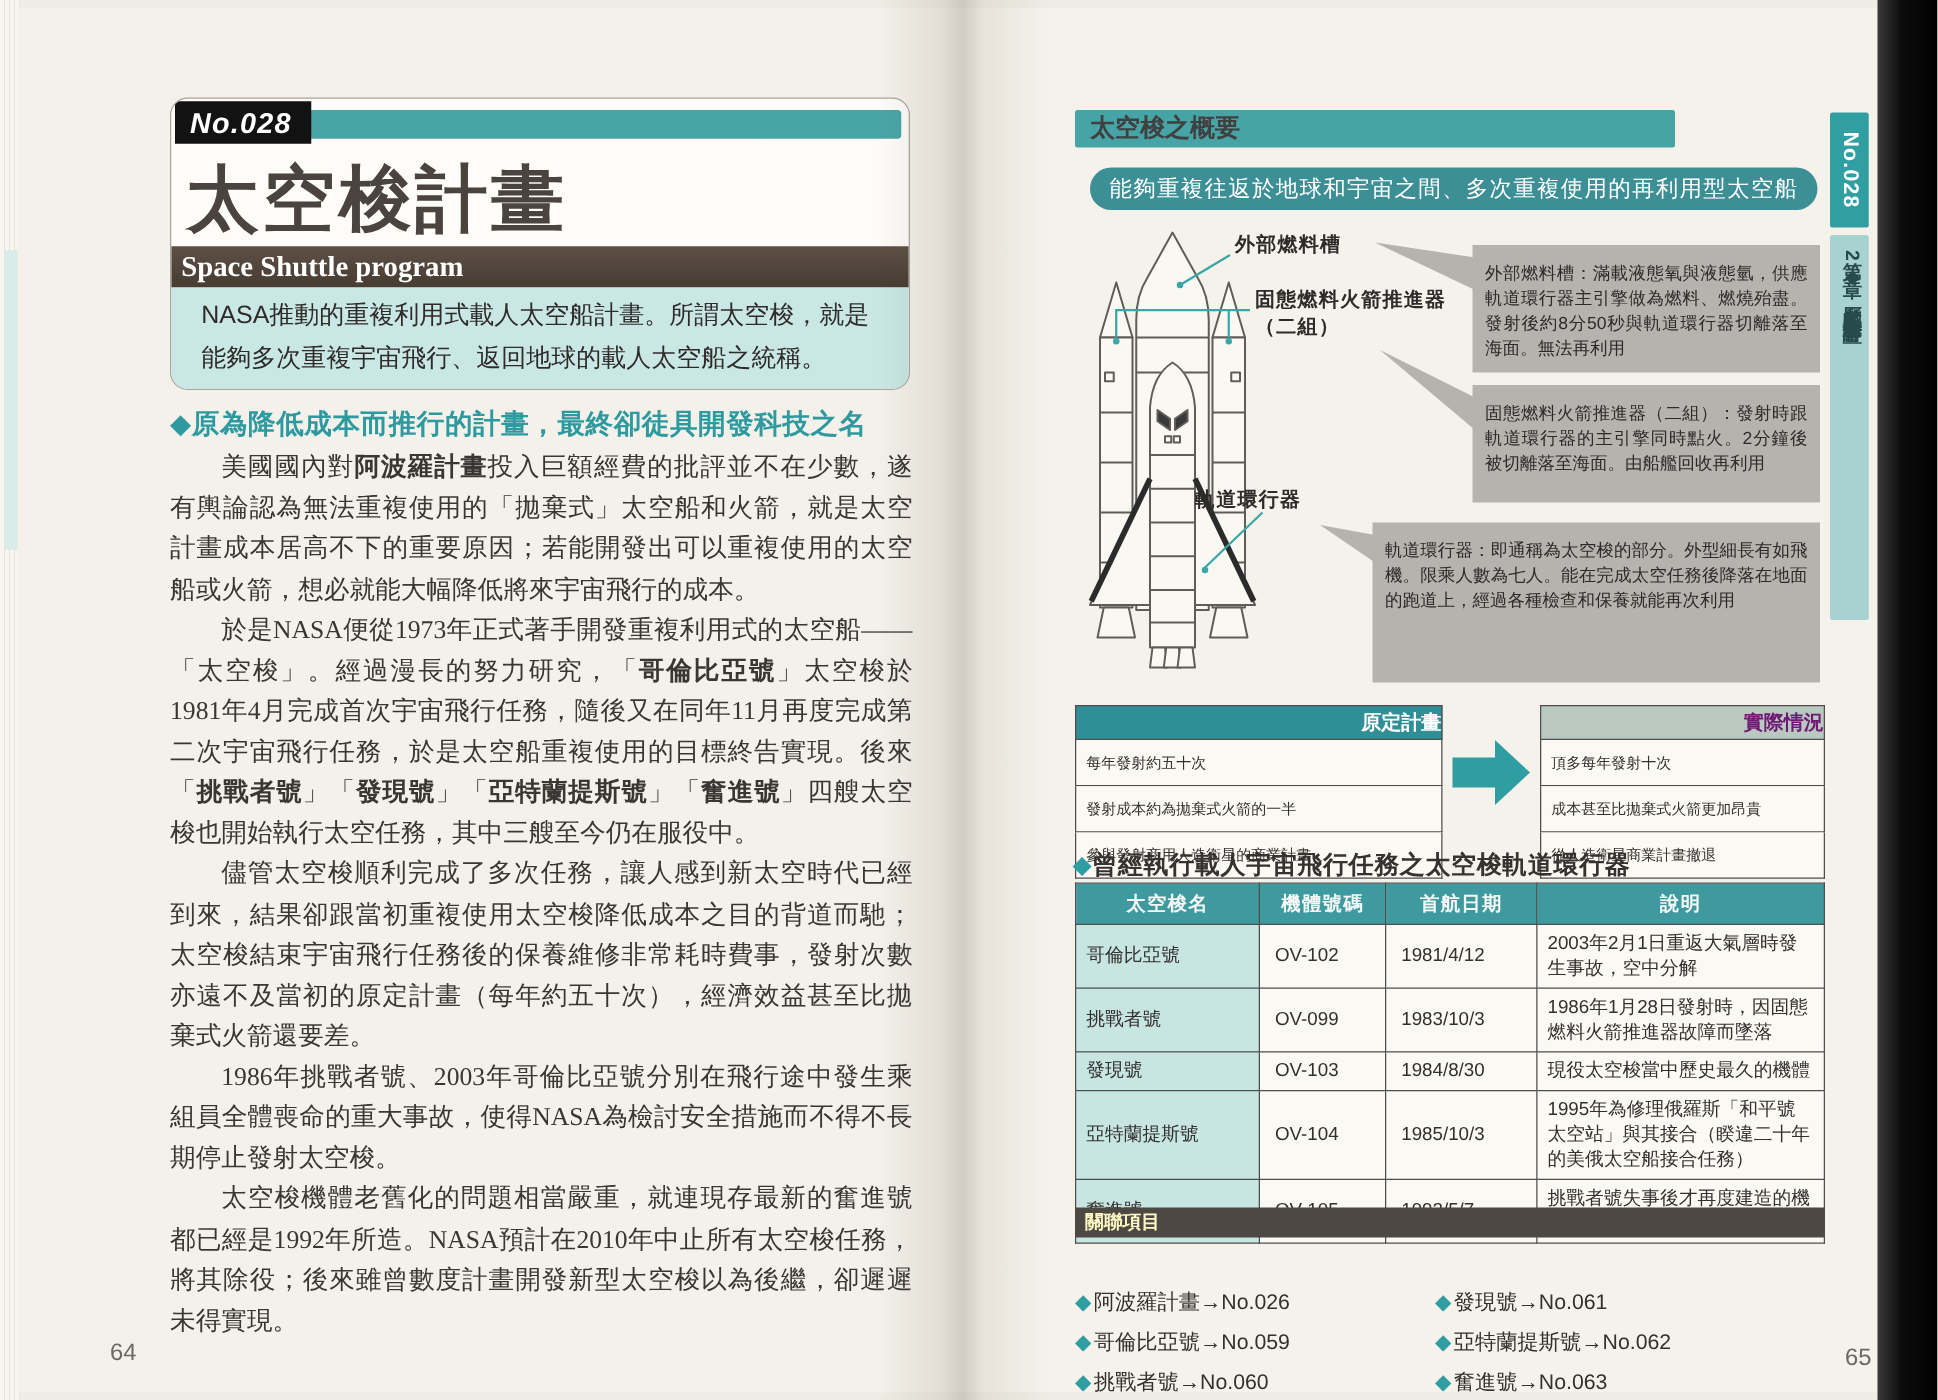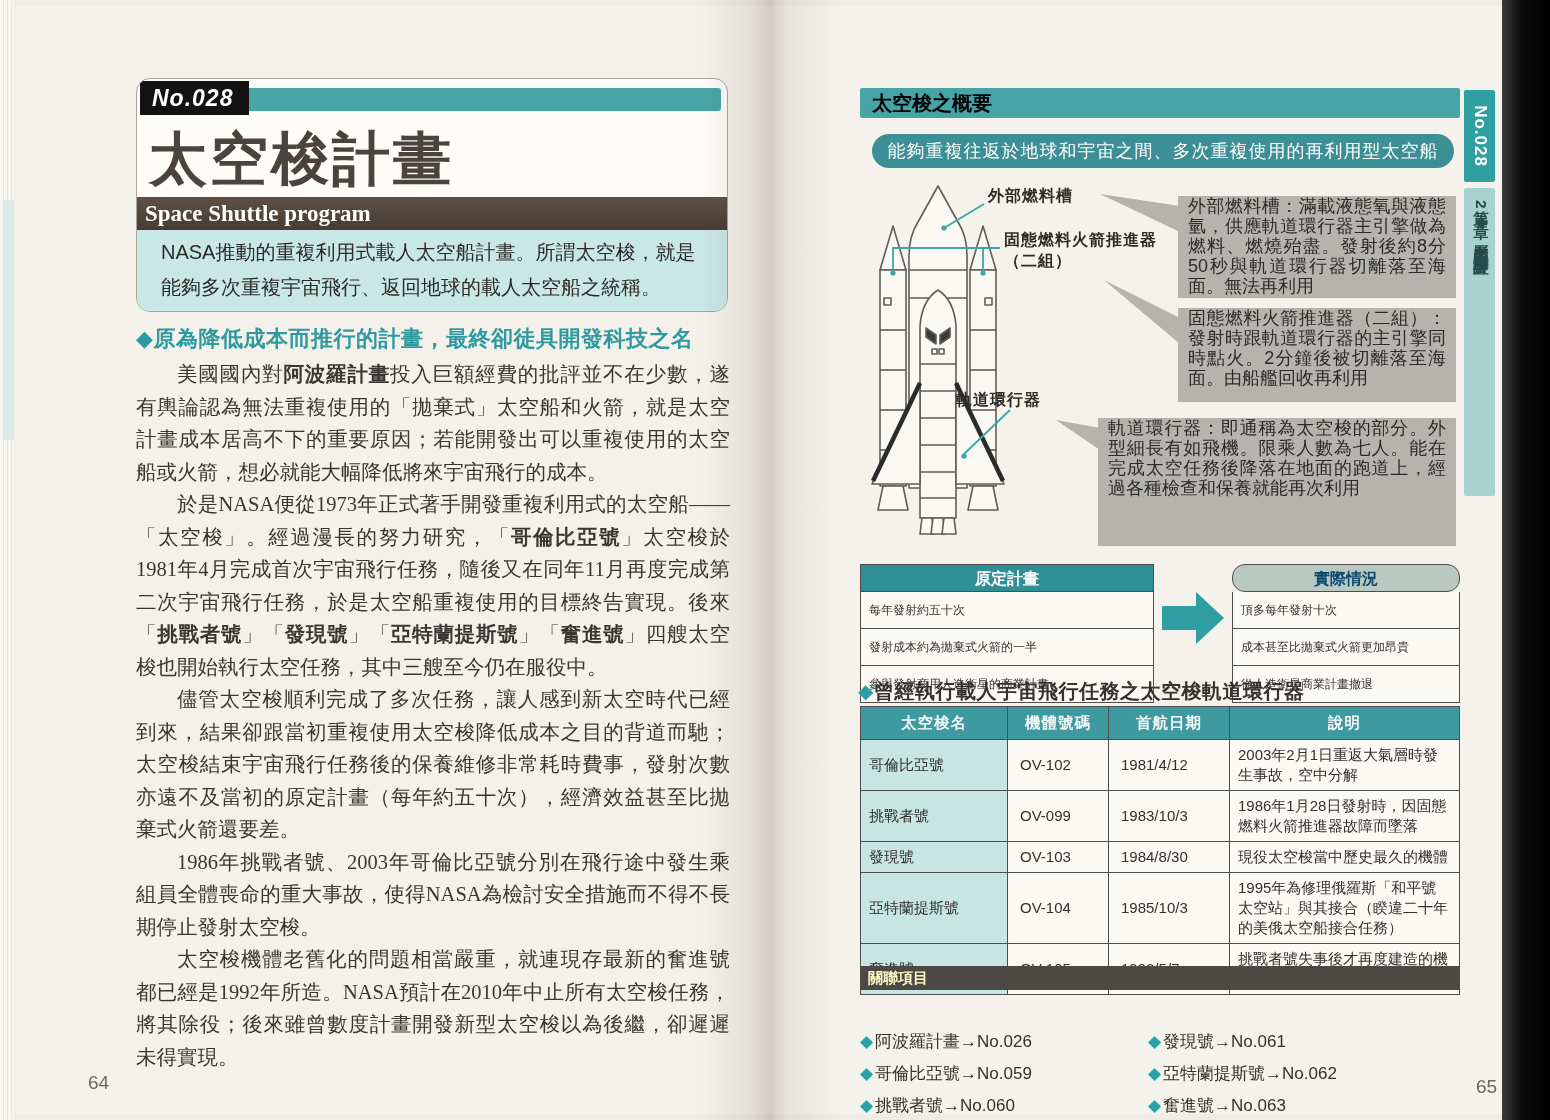--- a/index.html
+++ b/index.html
@@ -38,40 +38,40 @@
   .body-text{position:absolute;left:122px;top:352px;width:594px;
     font-family:"Liberation Serif","DejaVu Serif",serif;
     font-size:20.5px;line-height:32.5px;text-align:justify;color:#3a3633;}
   .body-text p{margin:0;text-indent:2em;}
   .body-text .b{font-weight:bold;}
   .pagenum{position:absolute;font-size:19px;color:#6b6964;}
   .pn-left{left:74px;top:1066px;}
   .pn-right{left:716px;top:1070px;}
 
   
-  .overview-bar{position:absolute;left:100px;top:82px;width:600px;height:30px;background:#46a4a6;
-    color:#000000;font-weight:bold;font-size:20px;line-height:30px;padding-left:12px;box-sizing:border-box;border-radius:2px;}
+  .overview-bar{position:absolute;left:100px;top:82px;width:480px;height:30px;background:#46a4a6;
+    color:#404040;font-weight:bold;font-size:20px;line-height:30px;padding-left:12px;box-sizing:border-box;border-radius:2px;}
   .banner{position:absolute;left:112px;top:128px;width:582px;height:34px;background:#3d8f96;border-radius:17px;
     color:#fff;font-size:18px;line-height:34px;text-align:center;letter-spacing:1px;}
   .diagram{position:absolute;left:100px;top:172px;width:600px;height:385px;}
   .diagram svg{position:absolute;left:0;top:0;}
   .dlabel{position:absolute;font-size:16px;color:#2e2c2a;font-weight:bold;letter-spacing:1px;}
-  .callout{position:absolute;background:#b5b3ae;color:#2c2b29;font-size:18px;line-height:20px;
-    padding:0 10px;box-sizing:border-box;text-align:justify;}
+  .callout{position:absolute;background:#b5b3ae;color:#2c2b29;font-size:14px;line-height:20px;
+    padding:12px 10px;box-sizing:border-box;text-align:justify;}
   .co1{left:318px;top:18px;width:278px;height:102px;}
   .co2{left:318px;top:130px;width:278px;height:94px;}
   .co3{left:238px;top:240px;width:358px;height:128px;}
 
   .cmp{position:absolute;top:558px;}
   .cmp-planned{left:100px;width:294px;}
   .cmp-actual{left:472px;width:228px;}
-  .cmp-head{height:28px;line-height:28px;text-align:center;font-weight:bold;font-size:16px;
+  .cmp-head{height:28px;line-height:28px;text-align:right;font-weight:bold;font-size:16px;
     border:1.5px solid #4e4e4e;box-sizing:border-box;}
   .cmp-planned .cmp-head{background:#2f8e96;color:#fff;}
-  .cmp-actual .cmp-head{background:#b9c9c1;color:#0c4a6e;border-radius:13px;}
+  .cmp-actual .cmp-head{background:#b9c9c1;color:#701a75;}
   .cmp-row{height:37px;line-height:37px;background:#fbf9f4;border:1.5px solid #4e4e4e;border-top:none;
     font-size:12px;padding-left:8px;box-sizing:border-box;white-space:nowrap;overflow:hidden;color:#33312e;}
   .big-arrow{position:absolute;left:402px;top:586px;width:64px;height:52px;}
   .big-arrow .bar{position:absolute;left:0;top:14px;width:34px;height:24px;background:#2f9ea3;}
   .big-arrow .tip{position:absolute;left:34px;top:0;width:0;height:0;
     border-top:26px solid transparent;border-bottom:26px solid transparent;border-left:28px solid #2f9ea3;}
 
   .tbl-title{position:absolute;left:98px;top:672px;font-size:20px;font-weight:bold;color:#35322f;letter-spacing:.5px;}
   .tbl-title .dm{color:#2f9ea3;}
   table.orbiters{position:absolute;left:100px;top:700px;width:600px;border-collapse:collapse;

